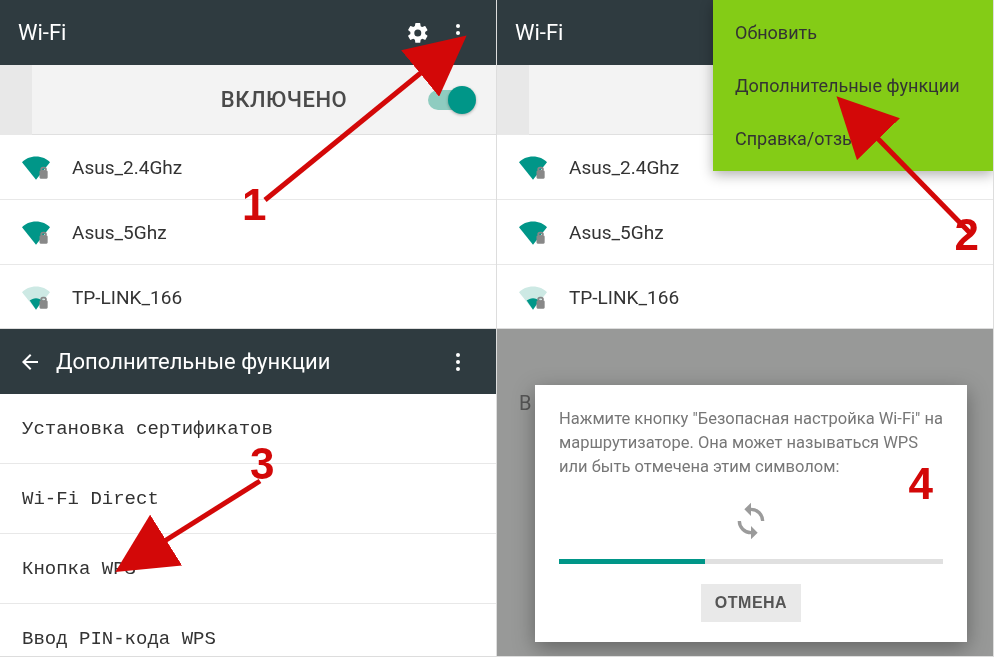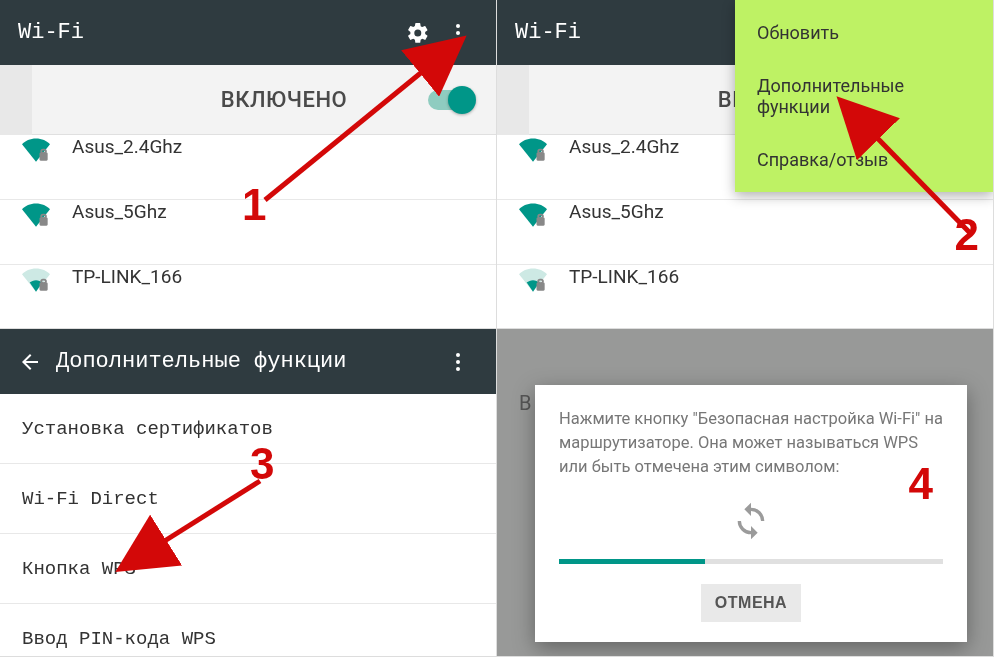--- a/index.html
+++ b/index.html
@@ -28,21 +28,21 @@
   
   .titlebar {
     height: 65px;
     background: #2f3b40;
     color: #fff;
     display: flex;
     align-items: center;
     padding: 0 18px;
     font-size: 22px;
   }
-  .titlebar .title { flex: 1; font-family: Liberation Mono, monospace; }
+  .titlebar .title { flex: 1; }
   .titlebar .icon-btn {
     width: 40px; height: 40px;
     display: flex; align-items: center; justify-content: center;
     cursor: pointer;
   }
   .titlebar svg { fill: #fff; }
   
   .enable-row {
     height: 70px;
     background: #f3f3f3;
@@ -73,36 +73,36 @@
     width: 28px; height: 28px;
     background: #009688;
     border-radius: 50%;
     box-shadow: 0 1px 3px rgba(0,0,0,.3);
   }
   
   .net-row {
     height: 65px;
     background: #fff;
     display: flex;
-    align-items: flex-start;
+    align-items: center;
     padding: 0 22px;
     font-size: 19px;
     color: #333;
     border-bottom: 1px solid #e8e8e8;
     cursor: pointer;
   }
   .net-row .ssid { margin-left: 22px; }
   .wifi-icon { width: 28px; height: 28px; position: relative; }
   .wifi-icon svg { display:block; }
   
   .menu-popup {
     position: absolute;
     top: 0; right: 0;
-    width: 258px;
-    background: #bef264;
+    width: 280px;
+    background: #84cc16;
     box-shadow: 0 4px 12px rgba(0,0,0,.3);
     z-index: 10;
     padding: 6px 0;
   }
   .menu-item {
     padding: 16px 22px;
     font-size: 18px;
     color: #333;
     cursor: pointer;
   }

